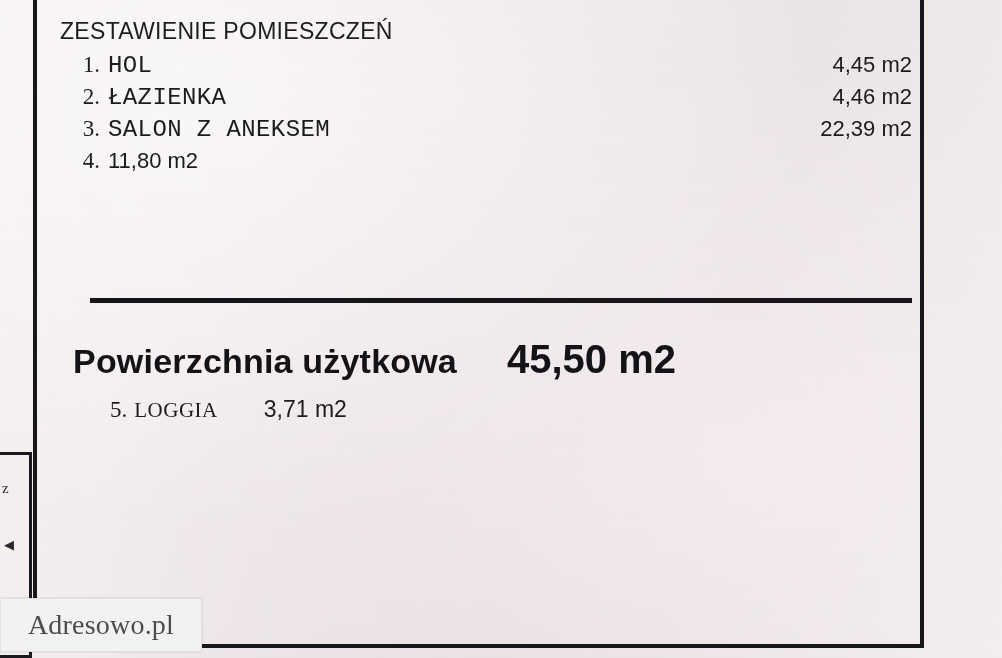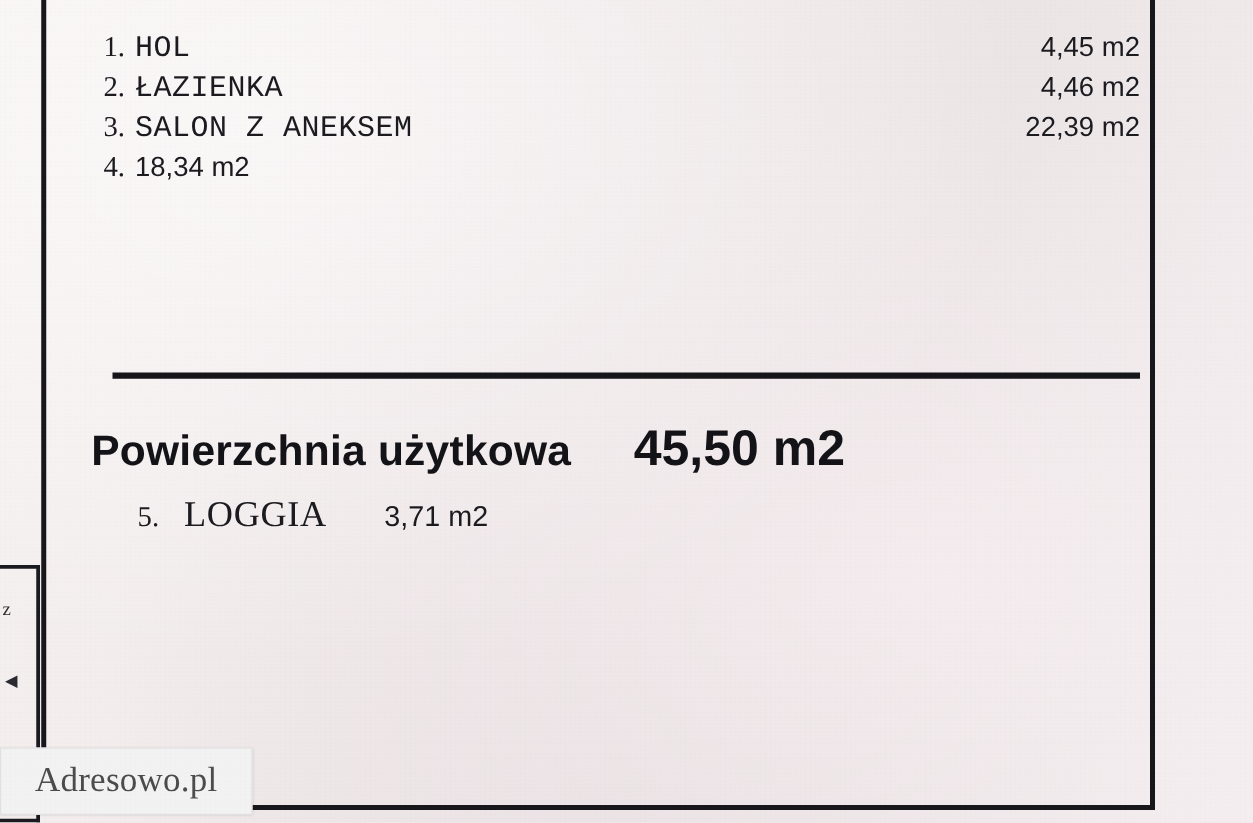--- a/index.html
+++ b/index.html
@@ -168,24 +168,24 @@
     top: 396px;
     display: flex;
     align-items: baseline;
   }
   #loggia-num {
     font-size: 23px;
     font-family: "Liberation Serif", serif;
     color: #1b1b20;
   }
   #loggia-name {
-    font-size: 29px;
-    font-family: "Liberation Serif", serif;
-    color: #1b1b20;
-    margin-left: 20px;
+    font-size: 21px;
+    font-family: "Liberation Serif", serif;
+    color: #1b1b20;
+    margin-left: 7px;
     letter-spacing: 0.5px;
   }
   #loggia-area {
     font-size: 23px;
     font-family: "Liberation Sans", sans-serif;
     color: #1b1b20;
     margin-left: 46px;
   }
 
   
@@ -215,20 +215,21 @@
 <div id="page">
 
   <div id="frame"></div>
 
   <div id="left-box"></div>
   <div id="left-mark-z">z</div>
   <div id="left-mark-arrow">◀</div>
 
   <div id="content">
 
+    <div class="heading">ZESTAWIENIE POMIESZCZEŃ</div>
 
     <div id="room-list">
 
       <div class="room-row">
         <span class="room-num">1.</span>
         <span class="room-name">HOL</span>
         <span class="room-area">4,45 m2</span>
       </div>
 
       <div class="room-row">
@@ -238,21 +239,21 @@
       </div>
 
       <div class="room-row">
         <span class="room-num">3.</span>
         <span class="room-name">SALON Z ANEKSEM</span>
         <span class="room-area">22,39 m2</span>
       </div>
 
       <div class="room-row">
         <span class="room-num">4.</span>
-        <span class="room-area">18,34 m2</span>
+        <span class="room-area">11,80 m2</span>
       </div>
 
     </div>
   </div>
 
   <div id="divider"></div>
 
   <div id="total-row">
     <span id="total-label">Powierzchnia użytkowa</span>
     <span id="total-value">45,50 m2</span>

